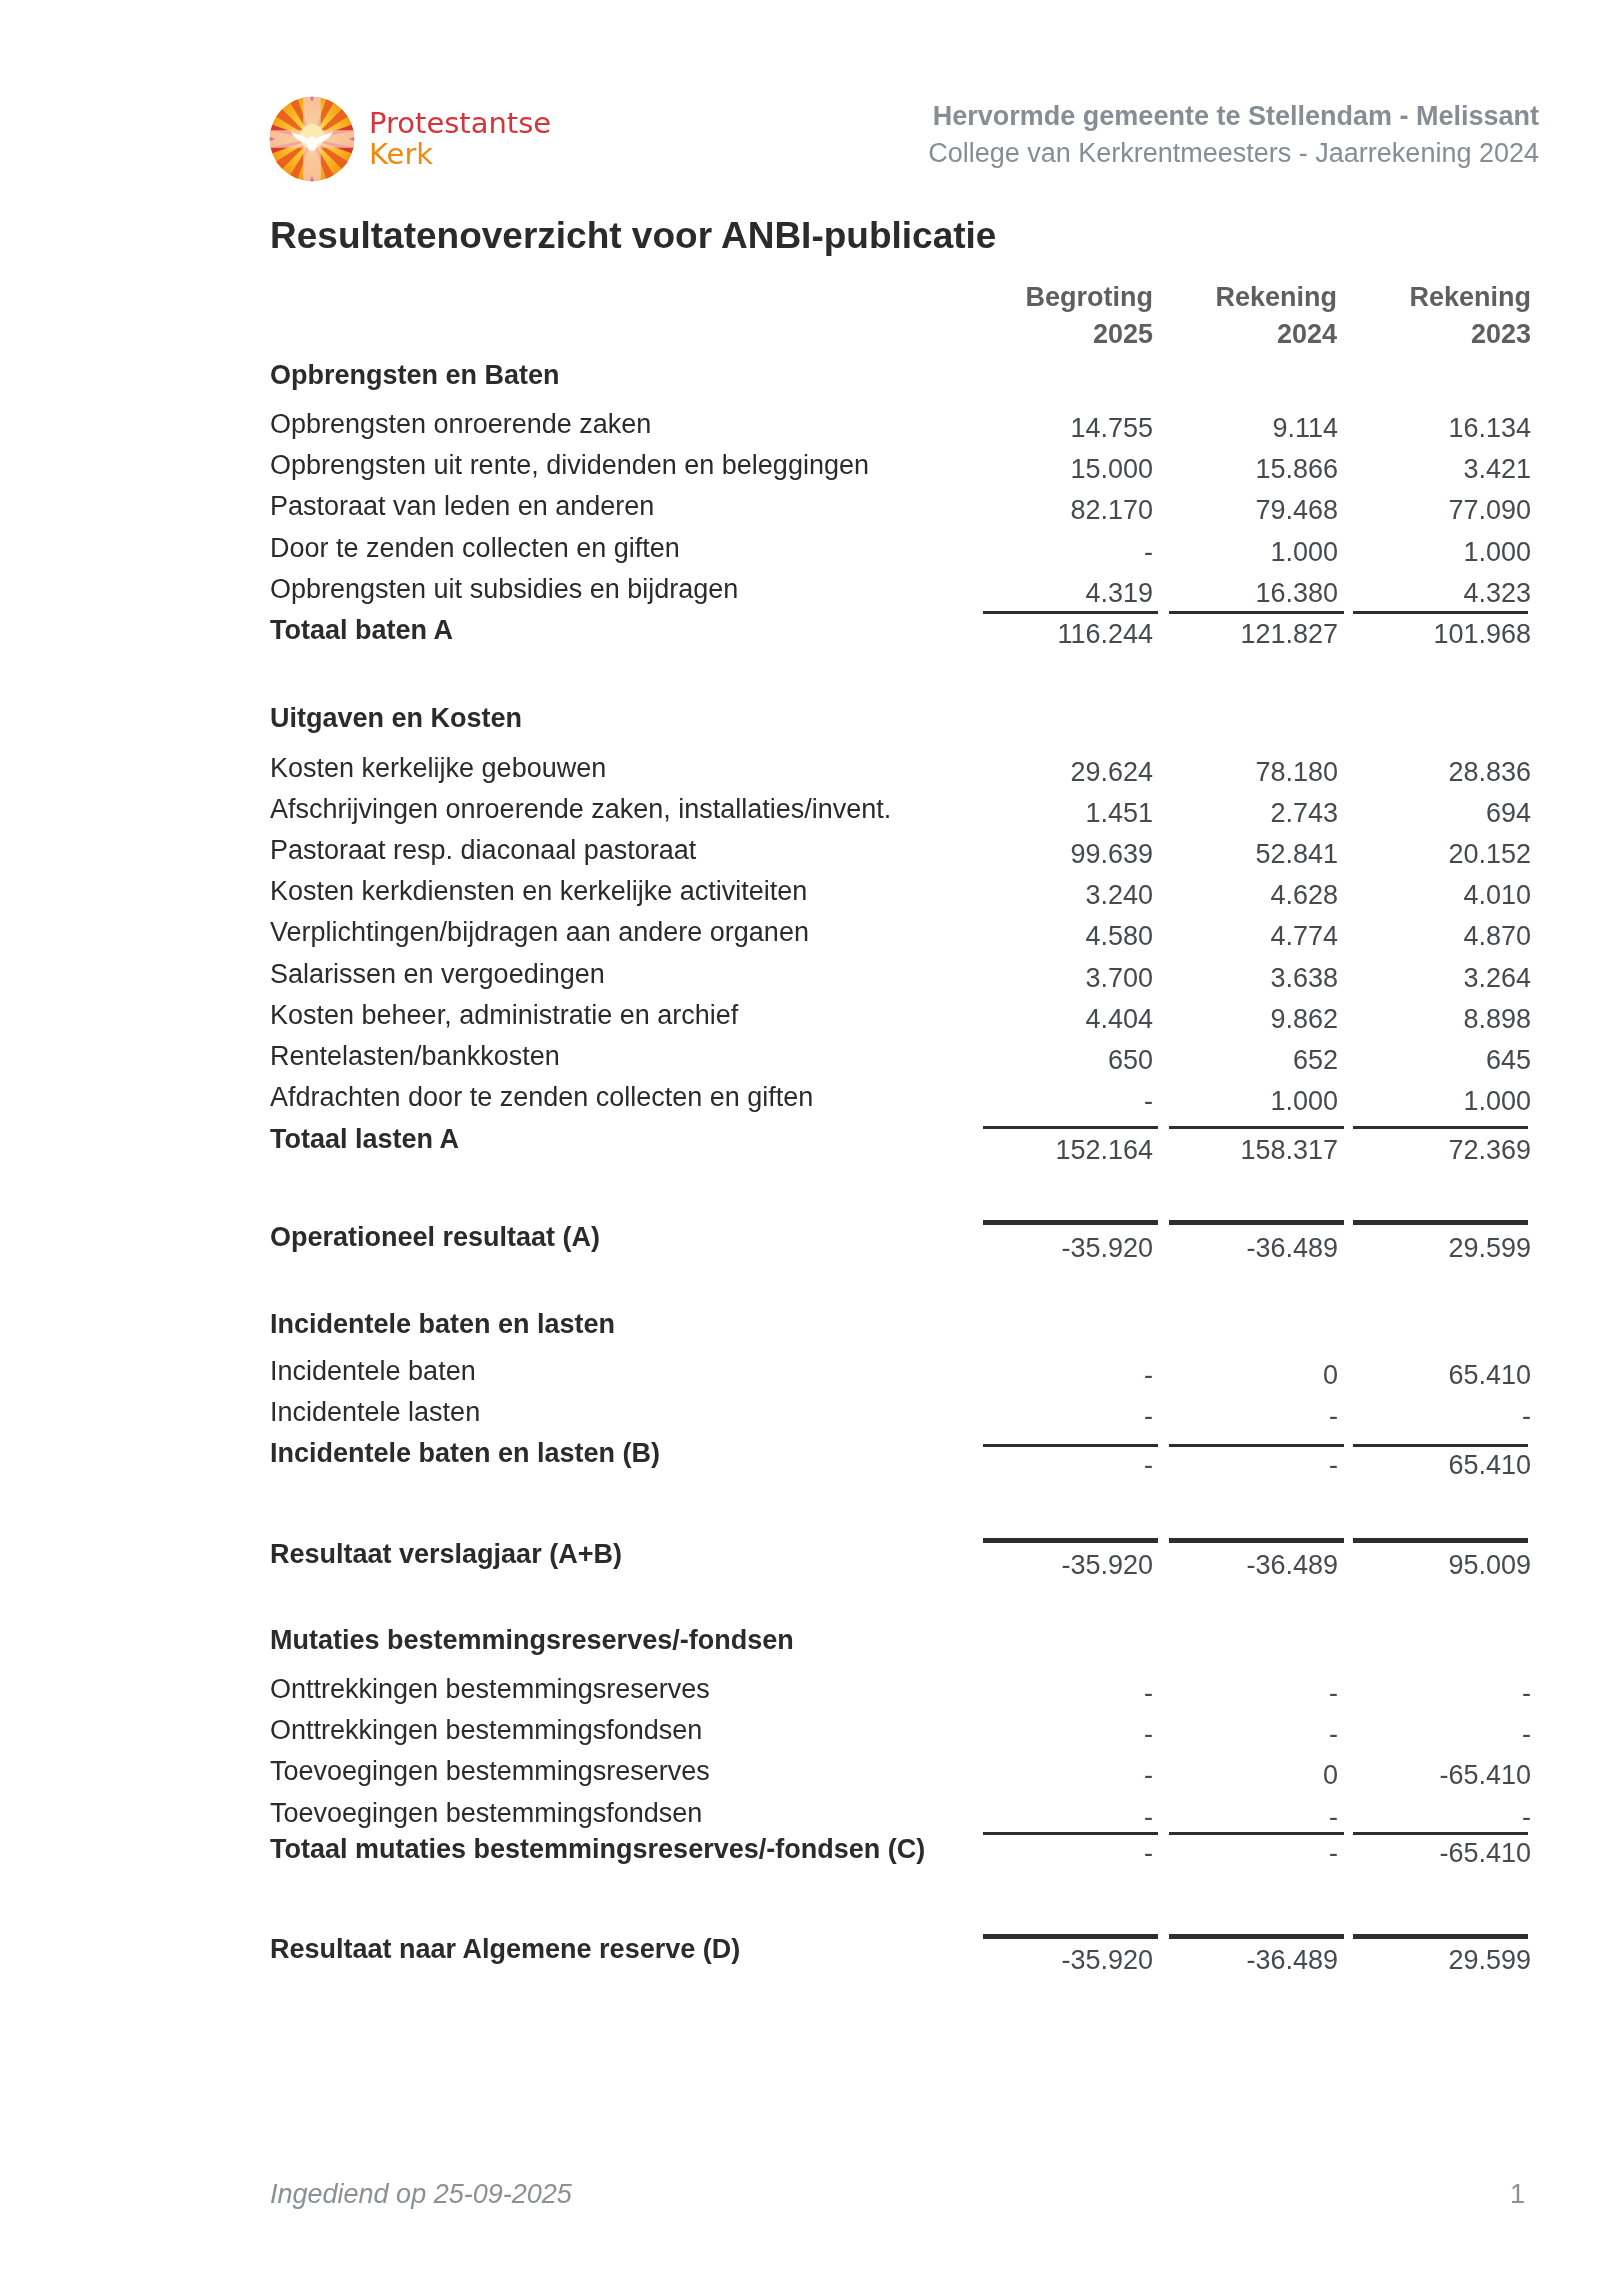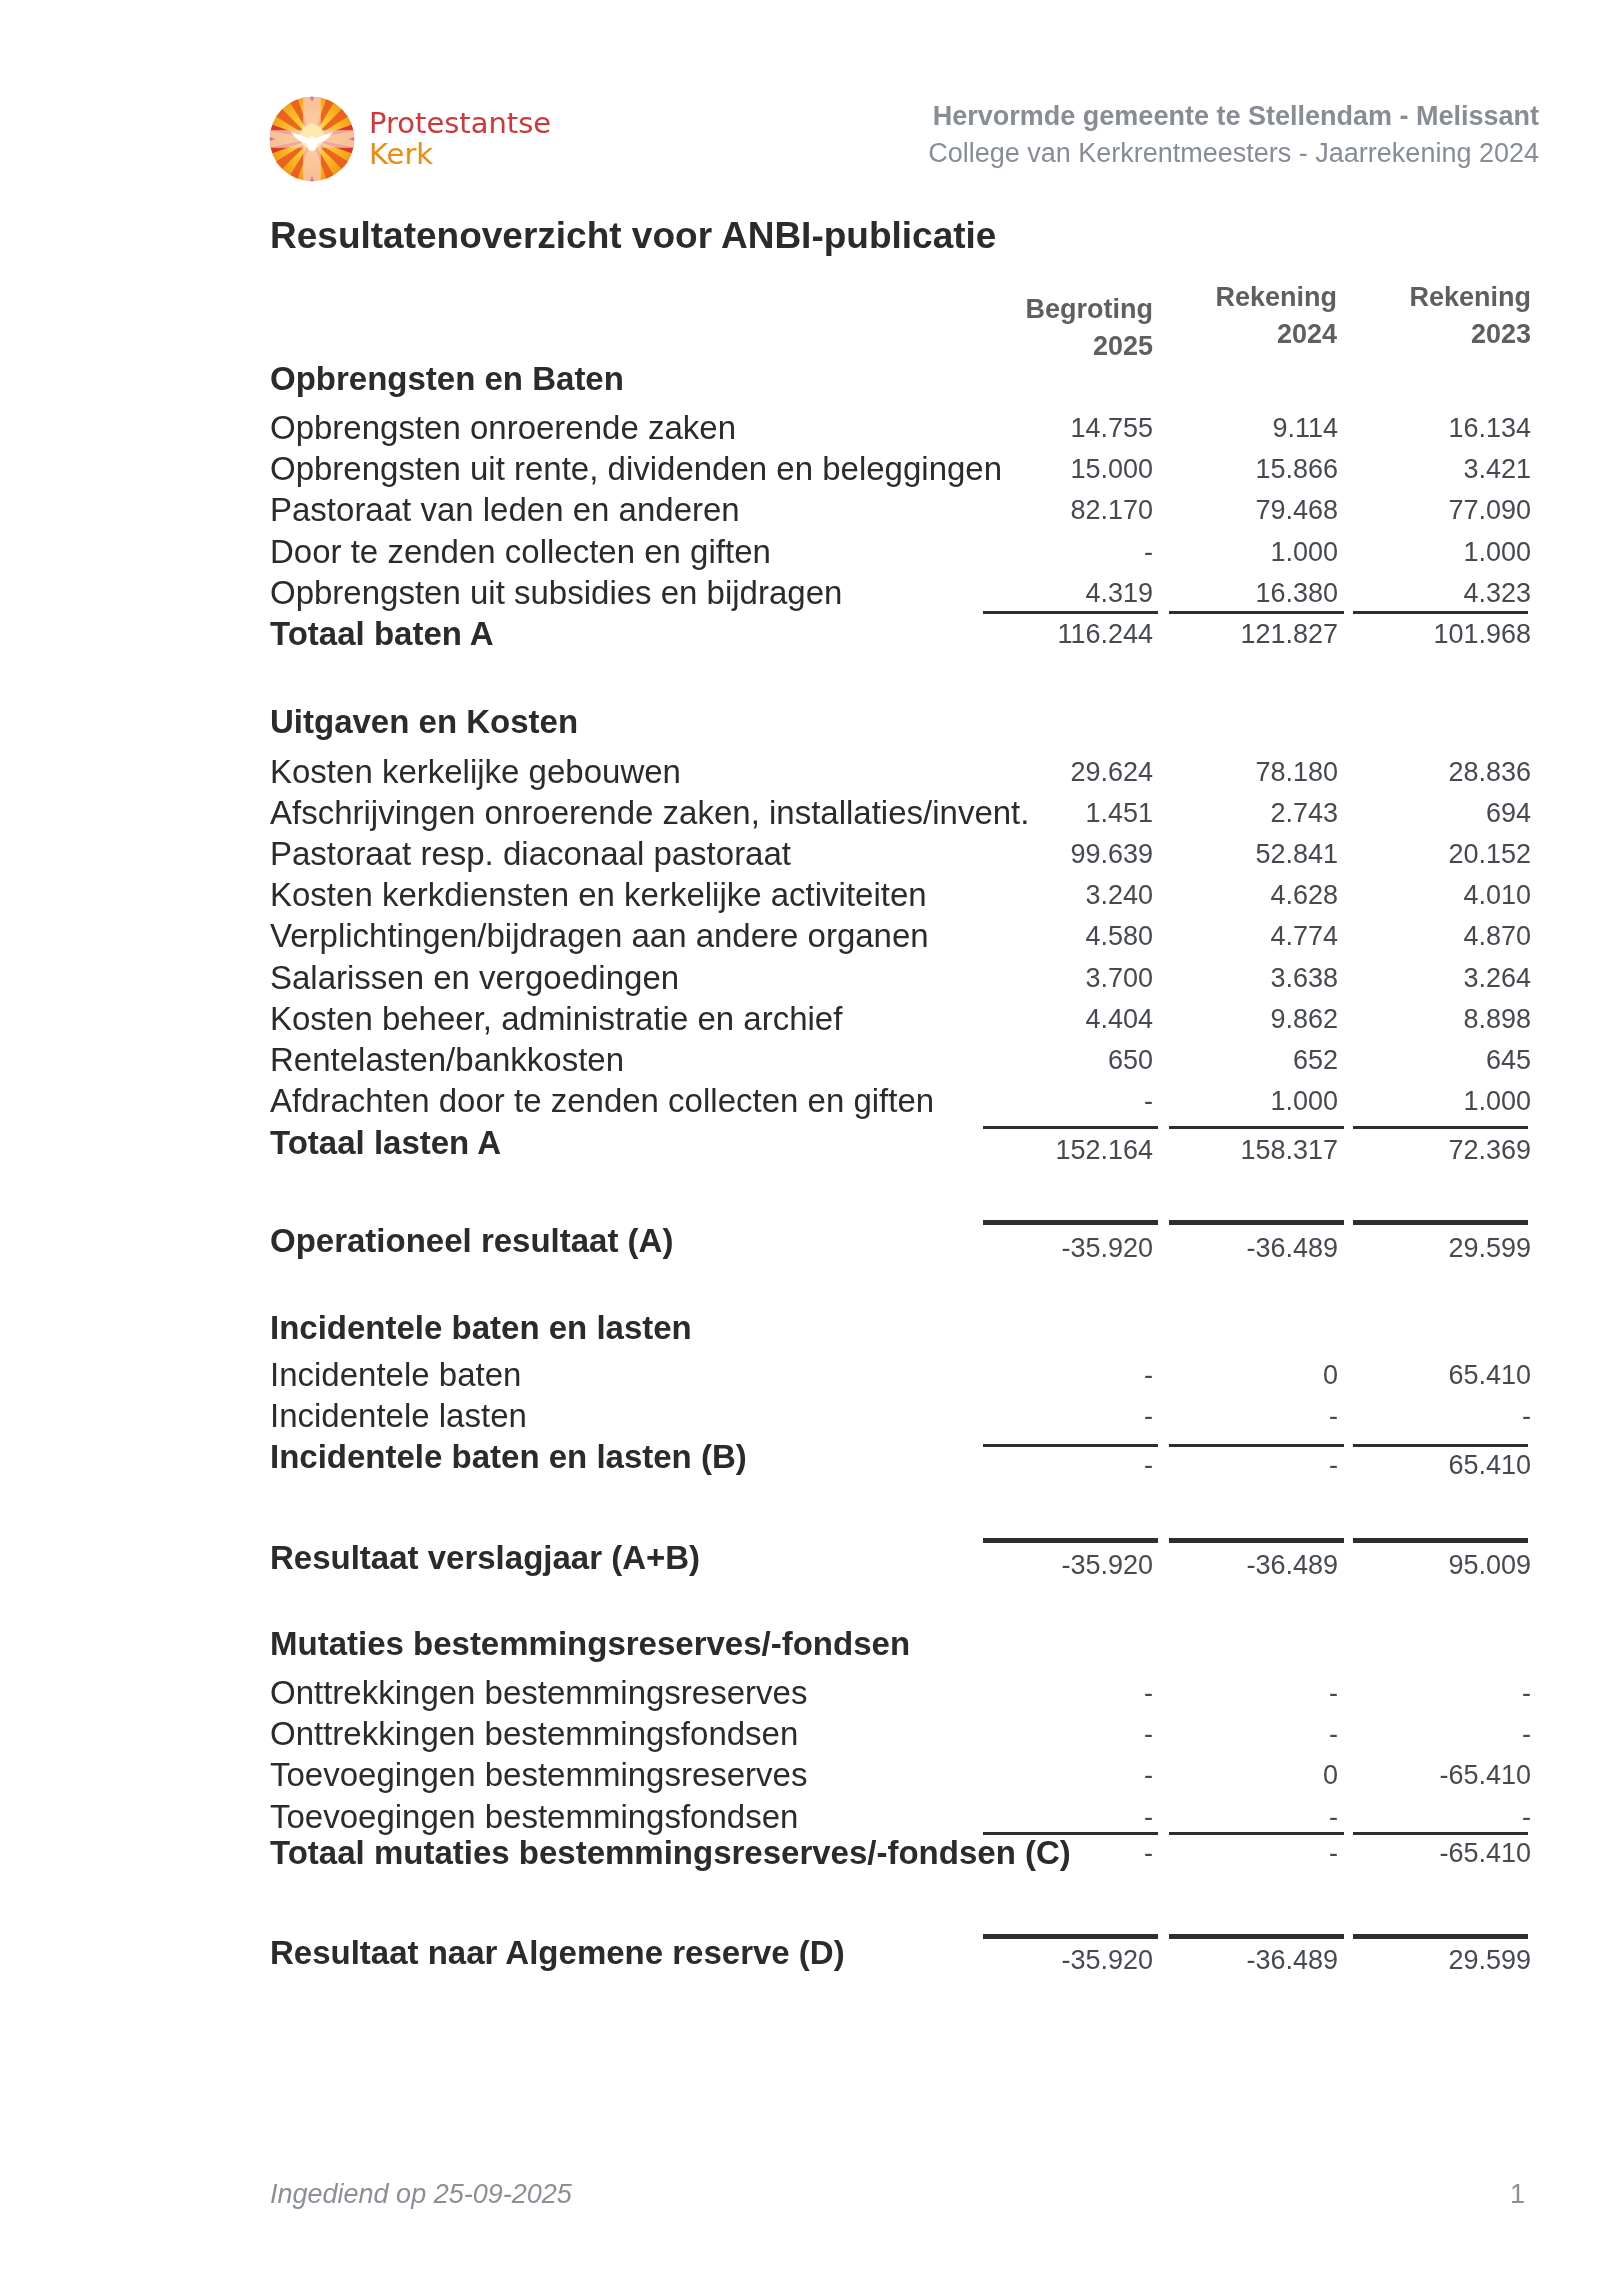--- a/index.html
+++ b/index.html
@@ -17,21 +17,21 @@
   .org-name { font-size: 27px; font-weight: bold; line-height: 37px; }
   .org-sub { font-size: 27px; line-height: 37px; }
 
   .title { position: absolute; left: 270px; top: 215px; font-size: 37px; font-weight: bold; color: #2b2b2b; }
 
   
   .colhead { position: absolute; top: 279px; width: 170px; text-align: right; font-size: 27px; font-weight: bold; color: #5f5f5f; line-height: 37px; }
 
   
   .row { position: absolute; left: 270px; width: 1263px; height: 41px; }
-  .row .label { position: absolute; left: 0; top: 0; font-size: 33px; color: #2b2b2b; white-space: nowrap; }
+  .row .label { position: absolute; left: 0; top: 0; font-size: 27px; color: #2b2b2b; white-space: nowrap; }
   .row.bold .label { font-weight: bold; }
   .row.section .label { font-weight: bold; }
   .row .val { position: absolute; top: 3.9px; width: 170px; text-align: right; font-size: 27px; color: #454a50; white-space: nowrap; }
   .c1 { left: 713px; }
   .c2 { left: 898px; }
   .c3 { left: 1091px; }
 
   .rule { position: absolute; height: 2.6px; background: #2e2e2e; width: 175px; }
   .rule.thick { height: 4.6px; }
   .r1 { left: 983px; }
@@ -92,21 +92,21 @@
     </div>
   </div>
 
   <div class="org">
     <div class="org-name">Hervormde gemeente te Stellendam - Melissant</div>
     <div class="org-sub">College van Kerkrentmeesters - Jaarrekening 2024</div>
   </div>
 
   <div class="title">Resultatenoverzicht voor ANBI-publicatie</div>
 
-  <div class="colhead" style="left:983px;margin-top:12px;">
+  <div class="colhead" style="left:983px;">
     <div>Begroting</div>
     <div>2025</div>
   </div>
   <div class="colhead" style="left:1167px;">
     <div>Rekening</div>
     <div>2024</div>
   </div>
   <div class="colhead" style="left:1361px;">
     <div>Rekening</div>
     <div>2023</div>

